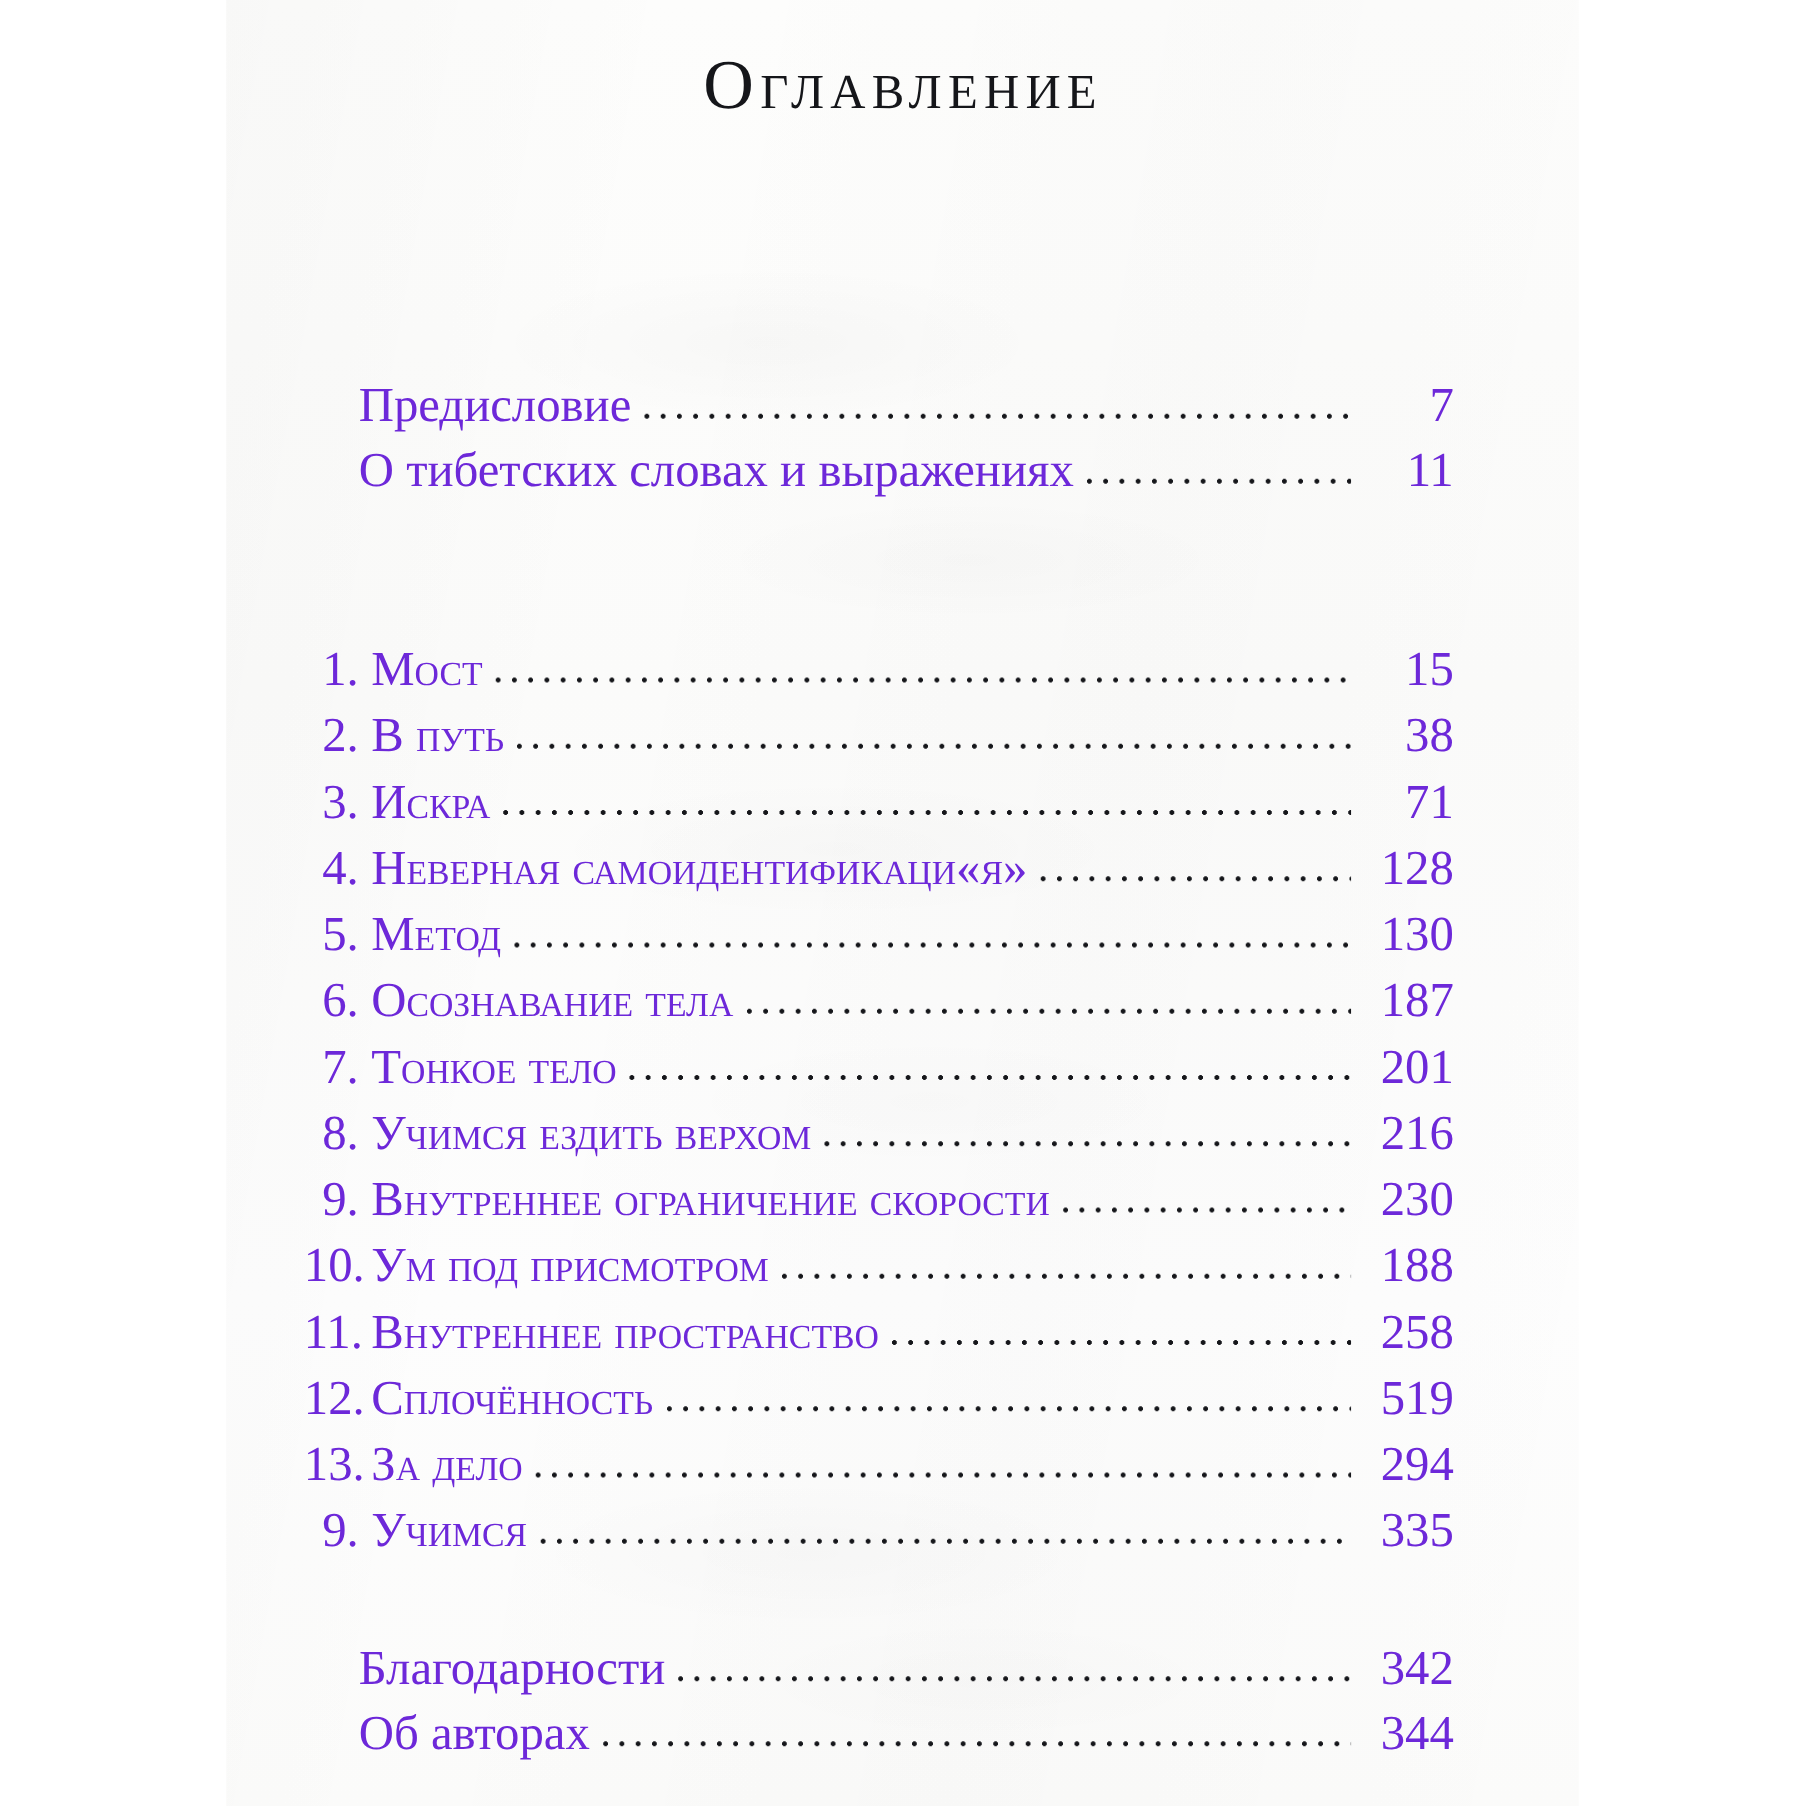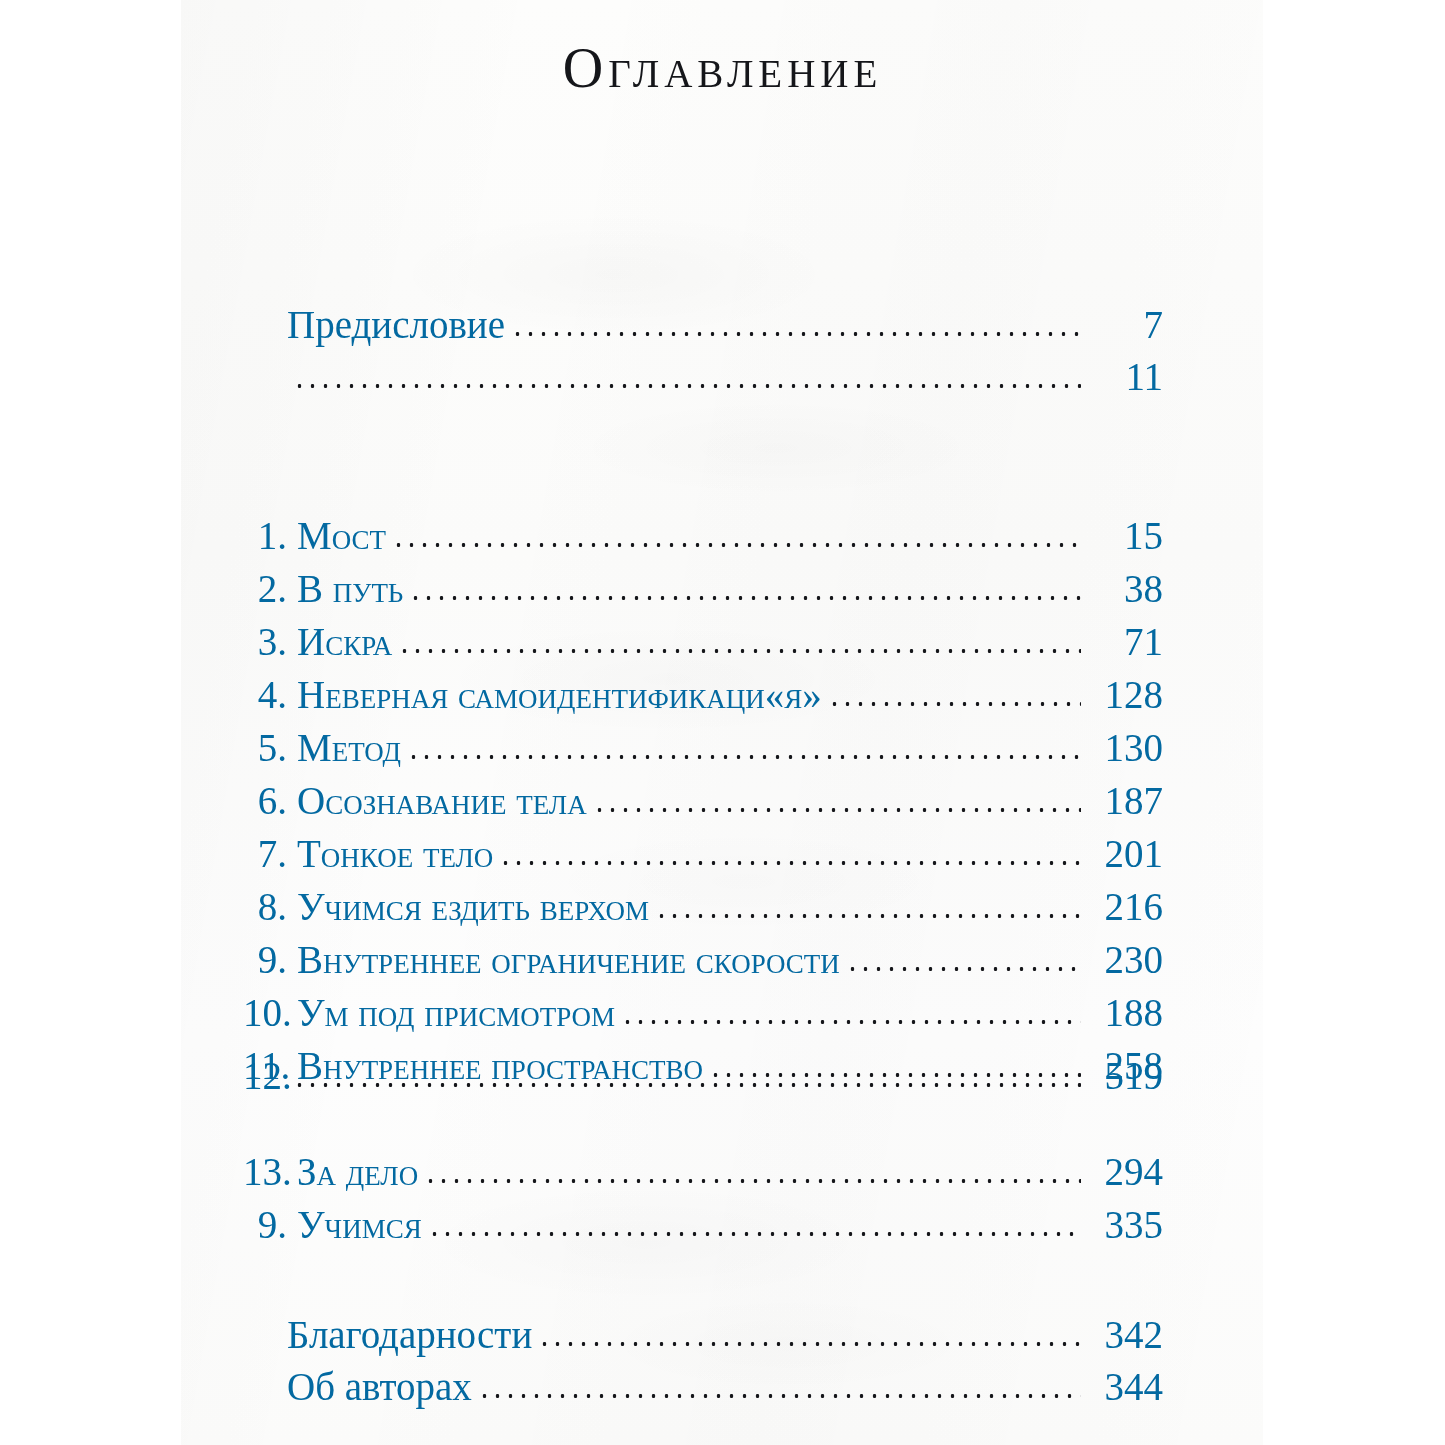--- a/index.html
+++ b/index.html
@@ -69,21 +69,21 @@
     position: absolute;
     left: 243px;
     top: 305px;
     width: 920px;
   }
 
   .toc-entry {
     display: flex;
     align-items: baseline;
     height: 52px;
-    color: #0369a1;
+    color: #6d28d9;
   }
 
   .toc-entry.chapter { height: 53px; }
 
   .entry-num {
     flex: 0 0 auto;
     width: 44px;
     text-align: right;
     font-size: 39px;
     line-height: 1;
@@ -152,20 +152,21 @@
 
       <div>
           <div class="toc-entry front">
             <span class="entry-num"></span>
             <span class="entry-title">Предисловие</span>
             <span class="leader"></span>
             <span class="entry-page">7</span>
           </div>
           <div class="toc-entry front">
             <span class="entry-num"></span>
+            <span class="entry-title">О тибетских словах и выражениях</span>
             <span class="leader"></span>
             <span class="entry-page">11</span>
           </div>
         </div>
 
       <div class="group-gap-front"></div>
 
       <div>
           <div class="toc-entry chapter">
             <span class="entry-num">1.</span>
@@ -228,20 +229,21 @@
             <span class="entry-page">188</span>
           </div>
           <div class="toc-entry chapter">
             <span class="entry-num">11.</span>
             <span class="entry-title">Внутреннее пространство</span>
             <span class="leader"></span>
             <span class="entry-page">258</span>
           </div>
           <div class="toc-entry chapter">
             <span class="entry-num">12.</span>
+            <span class="entry-title">Сплочённость</span>
             <span class="leader"></span>
             <span class="entry-page">519</span>
           </div>
           <div class="toc-entry chapter">
             <span class="entry-num">13.</span>
             <span class="entry-title">За дело</span>
             <span class="leader"></span>
             <span class="entry-page">294</span>
           </div>
           <div class="toc-entry chapter">

